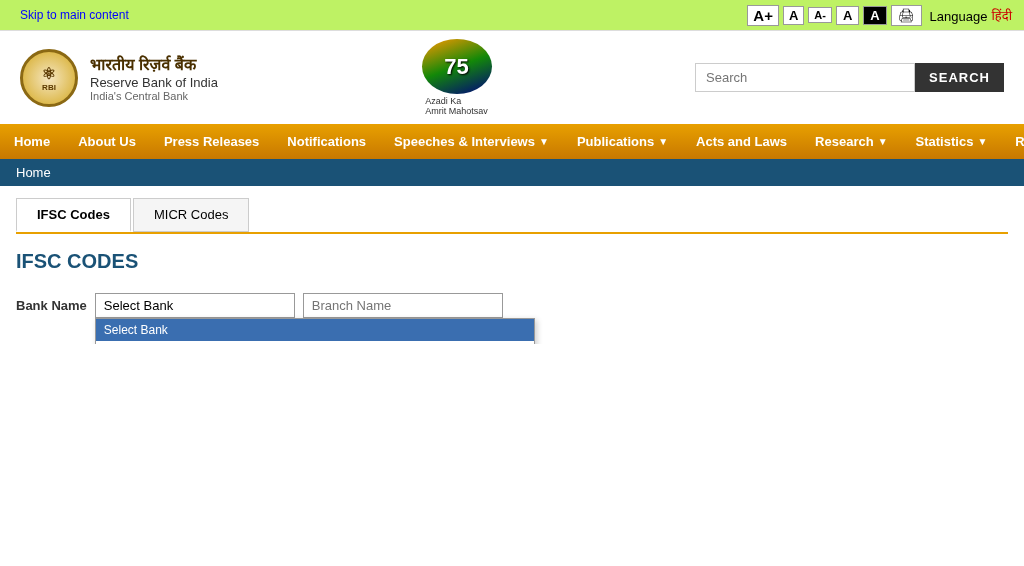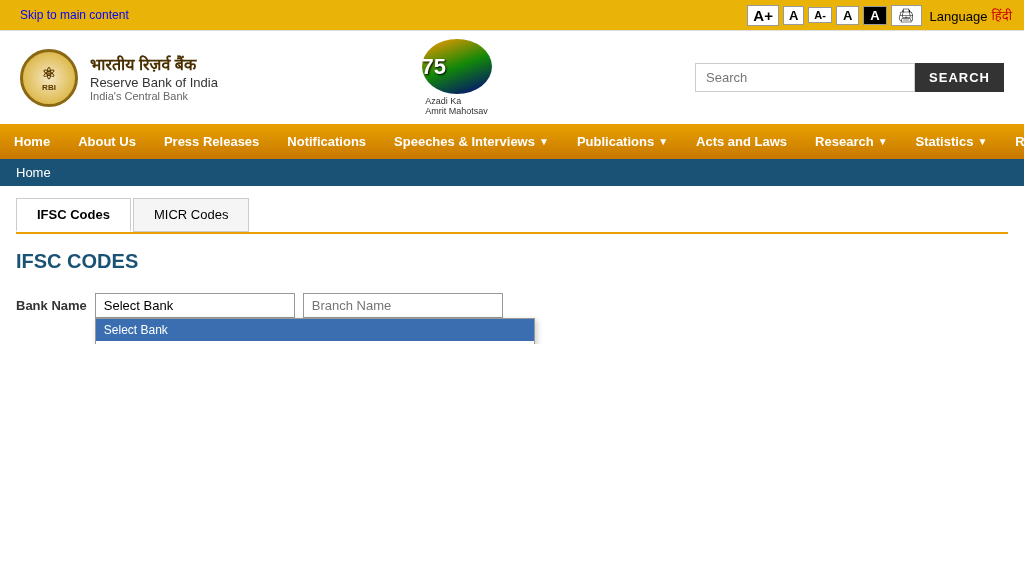--- a/index.html
+++ b/index.html
@@ -4,21 +4,21 @@
   <style>
     * { margin: 0; padding: 0; box-sizing: border-box; }
     body { font-family: Arial, sans-serif; font-size: 13px; background: #fff; }
 
     
     .skip-link { color: #00f; font-size: 12px; padding: 4px 8px; display: inline-block; }
 
     
     .top-bar {
       display: flex; justify-content: space-between; align-items: center;
-      padding: 4px 12px; border-bottom: 1px solid #ddd; background: #eab308;
+      padding: 4px 12px; border-bottom: 1px solid #ddd; background: #bef264;
     }
     .top-bar-left { display: flex; align-items: center; gap: 8px; }
     .font-controls { display: flex; align-items: center; gap: 4px; }
     .font-btn {
       border: 1px solid #999; background: #fff; cursor: pointer;
       padding: 1px 5px; font-weight: bold;
     }
     .font-btn.large { font-size: 15px; }
     .font-btn.medium { font-size: 13px; }
     .font-btn.small { font-size: 11px; }
@@ -121,21 +121,21 @@
       background: radial-gradient(circle, #f5e6c0, #d4a820);
       display: flex; align-items: center; justify-content: center;
       flex-shrink: 0;
     }
     .rbi-circle-inner { font-size: 9px; text-align: center; color: #5a3800; font-weight: bold; }
 
     
     .badge75 {
       width: 70px; height: 55px;
       background: linear-gradient(160deg, #ff9900, #138808, #000080);
-      border-radius: 50%; display: flex; align-items: center; 
+      border-radius: 50%; display: flex; align-items: center; justify-content: center;
       color: #fff; font-size: 18px; font-weight: bold; position: relative;
     }
     .badge75-sub { font-size: 9px; text-align: left; color: #333; margin-top: 2px; }
 
   </style>
 </head>
 <body>
 
 <div class="top-bar">
   <div class="top-bar-left">

